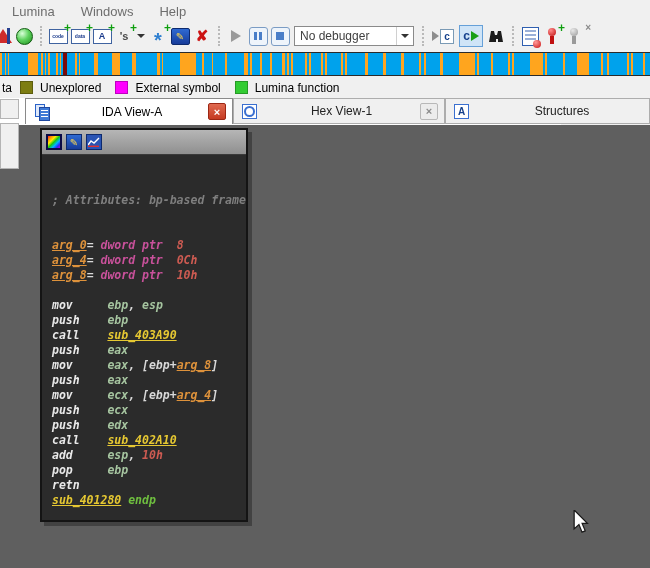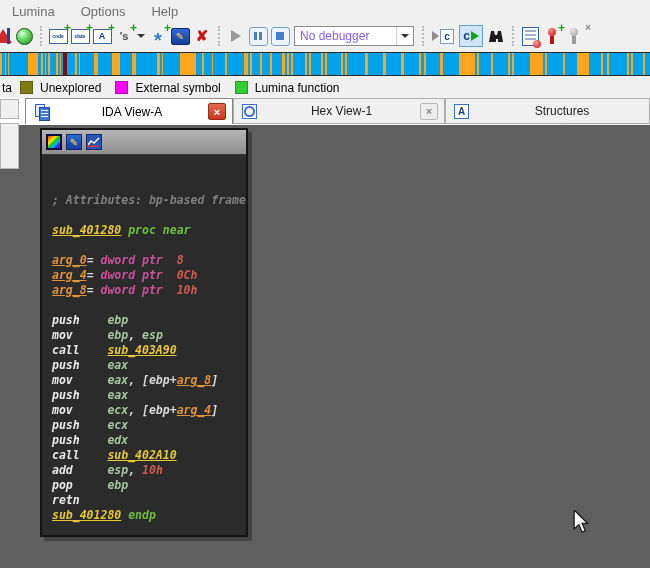--- a/index.html
+++ b/index.html
@@ -40,21 +40,21 @@
   .redx{color:#cc1212;font-size:15px;font-weight:bold;}
   .play-tri{width:0;height:0;border-top:6px solid transparent;border-bottom:6px solid transparent;
             border-left:10px solid #9a9a9a;}
   .sq-btn{width:17px;height:17px;border:1px solid #7b9cc4;border-radius:3px;background:#eef4fb;
           display:flex;align-items:center;justify-content:center;}
   .pause-bars{display:flex;gap:2px;}
   .pause-bars i{display:block;width:3px;height:8px;background:#4a7ec8;}
   .stop-sq{width:8px;height:8px;background:#4a7ec8;}
   .combo{height:20px;width:120px;background:#fff;border:1px solid #8a8a8a;display:flex;align-items:center;
          margin:0 3px;box-sizing:border-box;}
-  .combo .val{flex:1;font-size:12px;color:#8b5cf6;padding-left:5px;white-space:nowrap;}
+  .combo .val{flex:1;font-size:12px;color:#404040;padding-left:5px;white-space:nowrap;}
   .combo .dd{width:16px;height:100%;display:flex;align-items:center;justify-content:center;border-left:1px solid #d0d0d0;}
   .combo .dd i{width:0;height:0;border-left:4px solid transparent;border-right:4px solid transparent;border-top:4px solid #333;}
   .stepc{display:flex;align-items:center;}
   .stepc .arr{width:0;height:0;border-top:5px solid transparent;border-bottom:5px solid transparent;border-left:7px solid #8d8d8d;margin-right:1px;}
   .cbox{width:12px;height:13px;background:#fff;border:1px solid #7a9ab5;color:#16418c;font-size:10px;font-weight:bold;
         display:flex;align-items:center;justify-content:center;}
   .cplay{width:22px;height:20px;border:1px solid #66a0d8;background:#cfe4f7;display:flex;align-items:center;justify-content:center;gap:1px;}
   .cplay .c{color:#16418c;font-size:12px;font-weight:bold;}
   .cplay .tri{width:0;height:0;border-top:5px solid transparent;border-bottom:5px solid transparent;border-left:8px solid #18a018;}
   .binoc svg{display:block;}
@@ -124,21 +124,21 @@
 
   .cursor{position:absolute;left:572px;top:510px;z-index:5;}
 </style>
 </head>
 <body>
 
 <div class="screen">
 
   <div class="menubar">
       <span class="menu-item">Lumina</span>
-      <span class="menu-item">Options</span>
+      <span class="menu-item">Windows</span>
       <span class="menu-item">Help</span>
     </div>
 
   <div class="toolbar">
     <div class="tbicon half-icon">
       <div class="tri"></div>
       <div class="edge"></div>
     </div>
     <div class="tbicon">
       <div class="green-ball"></div>
@@ -401,28 +401,27 @@
             <polyline points="0,8 3,4 6,6 11,1" fill="none" stroke="#ffffff" stroke-width="1.4"></polyline>
             <line x1="0" y1="9.3" x2="11" y2="9.3" stroke="#e03030" stroke-width="1.4"></line>
           </svg>
         </div>
       </div>
       <div class="node-body">
           <div class="asm-line">&nbsp;</div>
           <div class="asm-line">&nbsp;</div>
           <div class="asm-line"><span style="color: rgb(127, 127, 127);">; Attributes: bp-based frame</span></div>
           <div class="asm-line">&nbsp;</div>
-          <div class="asm-line"><span class="u" style="color: rgb(230, 200, 50);">sub_401280</span><span style="color: rgb(217, 217, 217);"> </span><span style="color: rgb(111, 191, 63);">proc near</span></div>
           <div class="asm-line">&nbsp;</div>
           <div class="asm-line"><span class="u" style="color: rgb(222, 146, 59);">arg_0</span><span style="color: rgb(217, 217, 217);">= </span><span style="color: rgb(201, 81, 155);">dword ptr</span><span style="color: rgb(206, 91, 82);">  8</span></div>
           <div class="asm-line"><span class="u" style="color: rgb(222, 146, 59);">arg_4</span><span style="color: rgb(217, 217, 217);">= </span><span style="color: rgb(201, 81, 155);">dword ptr</span><span style="color: rgb(206, 91, 82);">  0Ch</span></div>
           <div class="asm-line"><span class="u" style="color: rgb(222, 146, 59);">arg_8</span><span style="color: rgb(217, 217, 217);">= </span><span style="color: rgb(201, 81, 155);">dword ptr</span><span style="color: rgb(206, 91, 82);">  10h</span></div>
           <div class="asm-line">&nbsp;</div>
+          <div class="asm-line"><span style="color: rgb(233, 233, 233);">mov     </span><span style="color: rgb(166, 197, 160);">ebp</span><span style="color: rgb(217, 217, 217);">, </span><span style="color: rgb(166, 197, 160);">esp</span></div>
           <div class="asm-line"><span style="color: rgb(233, 233, 233);">push    </span><span style="color: rgb(166, 197, 160);">ebp</span></div>
-          <div class="asm-line"><span style="color: rgb(233, 233, 233);">mov     </span><span style="color: rgb(166, 197, 160);">ebp</span><span style="color: rgb(217, 217, 217);">, </span><span style="color: rgb(166, 197, 160);">esp</span></div>
           <div class="asm-line"><span style="color: rgb(233, 233, 233);">call    </span><span class="u" style="color: rgb(230, 200, 50);">sub_403A90</span></div>
           <div class="asm-line"><span style="color: rgb(233, 233, 233);">push    </span><span style="color: rgb(166, 197, 160);">eax</span></div>
           <div class="asm-line"><span style="color: rgb(233, 233, 233);">mov     </span><span style="color: rgb(166, 197, 160);">eax</span><span style="color: rgb(217, 217, 217);">, [ebp+</span><span class="u" style="color: rgb(222, 146, 59);">arg_8</span><span style="color: rgb(217, 217, 217);">]</span></div>
           <div class="asm-line"><span style="color: rgb(233, 233, 233);">push    </span><span style="color: rgb(166, 197, 160);">eax</span></div>
           <div class="asm-line"><span style="color: rgb(233, 233, 233);">mov     </span><span style="color: rgb(166, 197, 160);">ecx</span><span style="color: rgb(217, 217, 217);">, [ebp+</span><span class="u" style="color: rgb(222, 146, 59);">arg_4</span><span style="color: rgb(217, 217, 217);">]</span></div>
           <div class="asm-line"><span style="color: rgb(233, 233, 233);">push    </span><span style="color: rgb(166, 197, 160);">ecx</span></div>
           <div class="asm-line"><span style="color: rgb(233, 233, 233);">push    </span><span style="color: rgb(166, 197, 160);">edx</span></div>
           <div class="asm-line"><span style="color: rgb(233, 233, 233);">call    </span><span class="u" style="color: rgb(230, 200, 50);">sub_402A10</span></div>
           <div class="asm-line"><span style="color: rgb(233, 233, 233);">add     </span><span style="color: rgb(166, 197, 160);">esp</span><span style="color: rgb(217, 217, 217);">, </span><span style="color: rgb(206, 91, 82);">10h</span></div>
           <div class="asm-line"><span style="color: rgb(233, 233, 233);">pop     </span><span style="color: rgb(166, 197, 160);">ebp</span></div>

